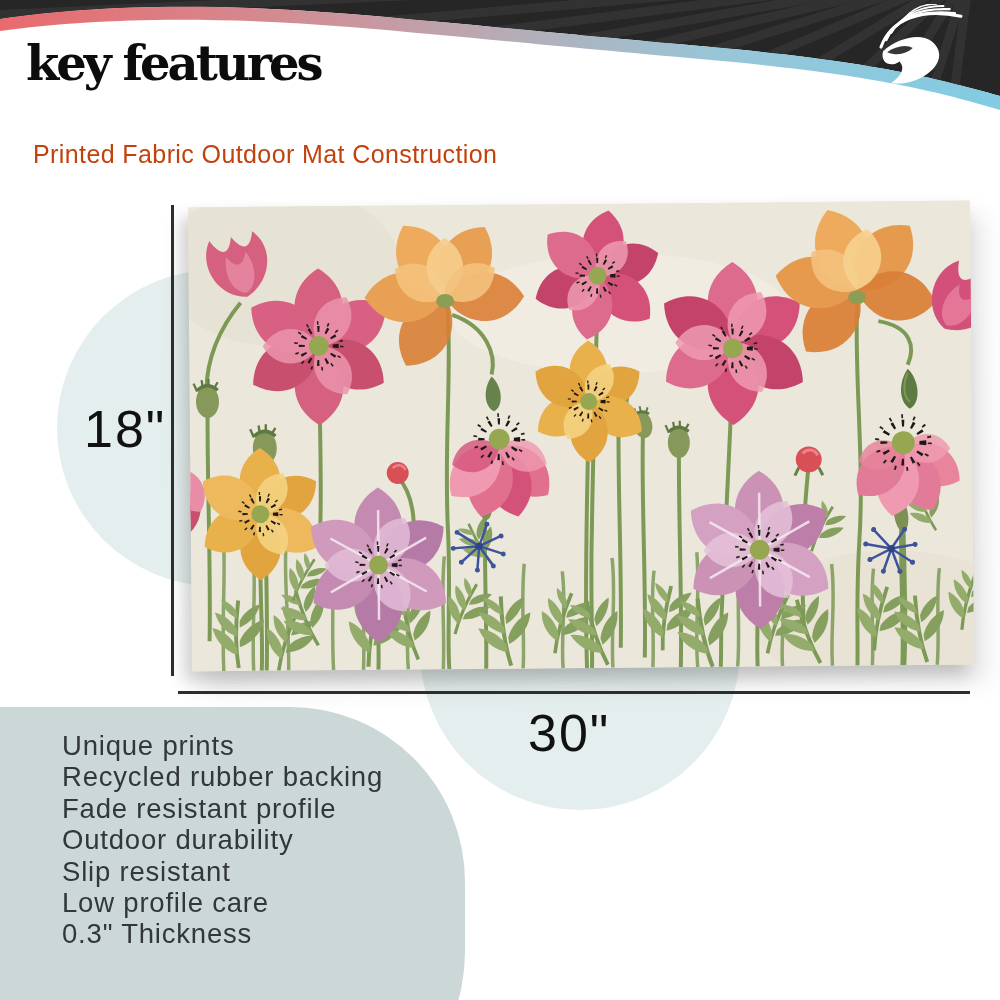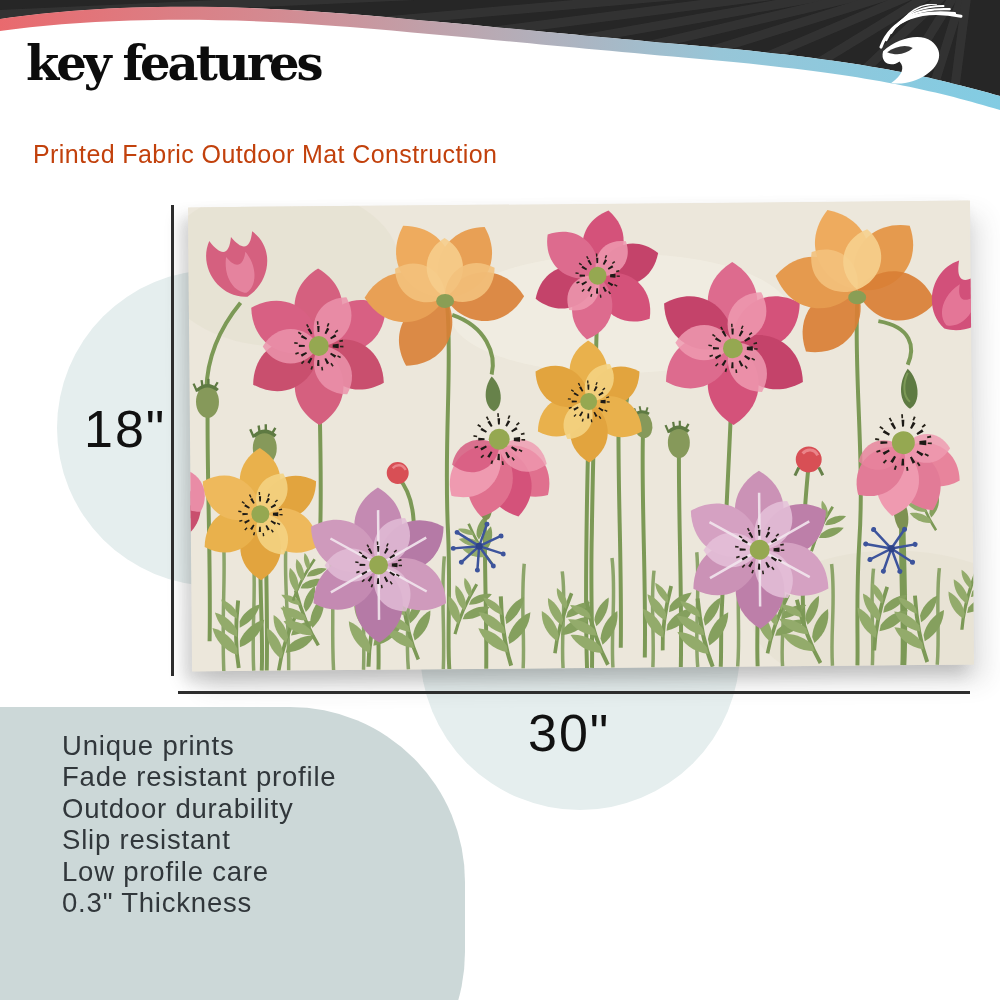--- a/index.html
+++ b/index.html
@@ -388,20 +388,21 @@
     </svg>
   </div>
 
   <div class="dim dim-v"></div>
   <div class="dim dim-h"></div>
   <div class="dim-label lbl18">18"</div>
   <div class="dim-label lbl30">30"</div>
 
   <div class="features">
     <div>Unique prints</div>
+    <div>Recycled rubber backing</div>
     <div>Fade resistant profile</div>
     <div>Outdoor durability</div>
     <div>Slip resistant</div>
     <div>Low profile care</div>
     <div>0.3" Thickness</div>
   </div>
 
 </div>
 
 </body></html>

